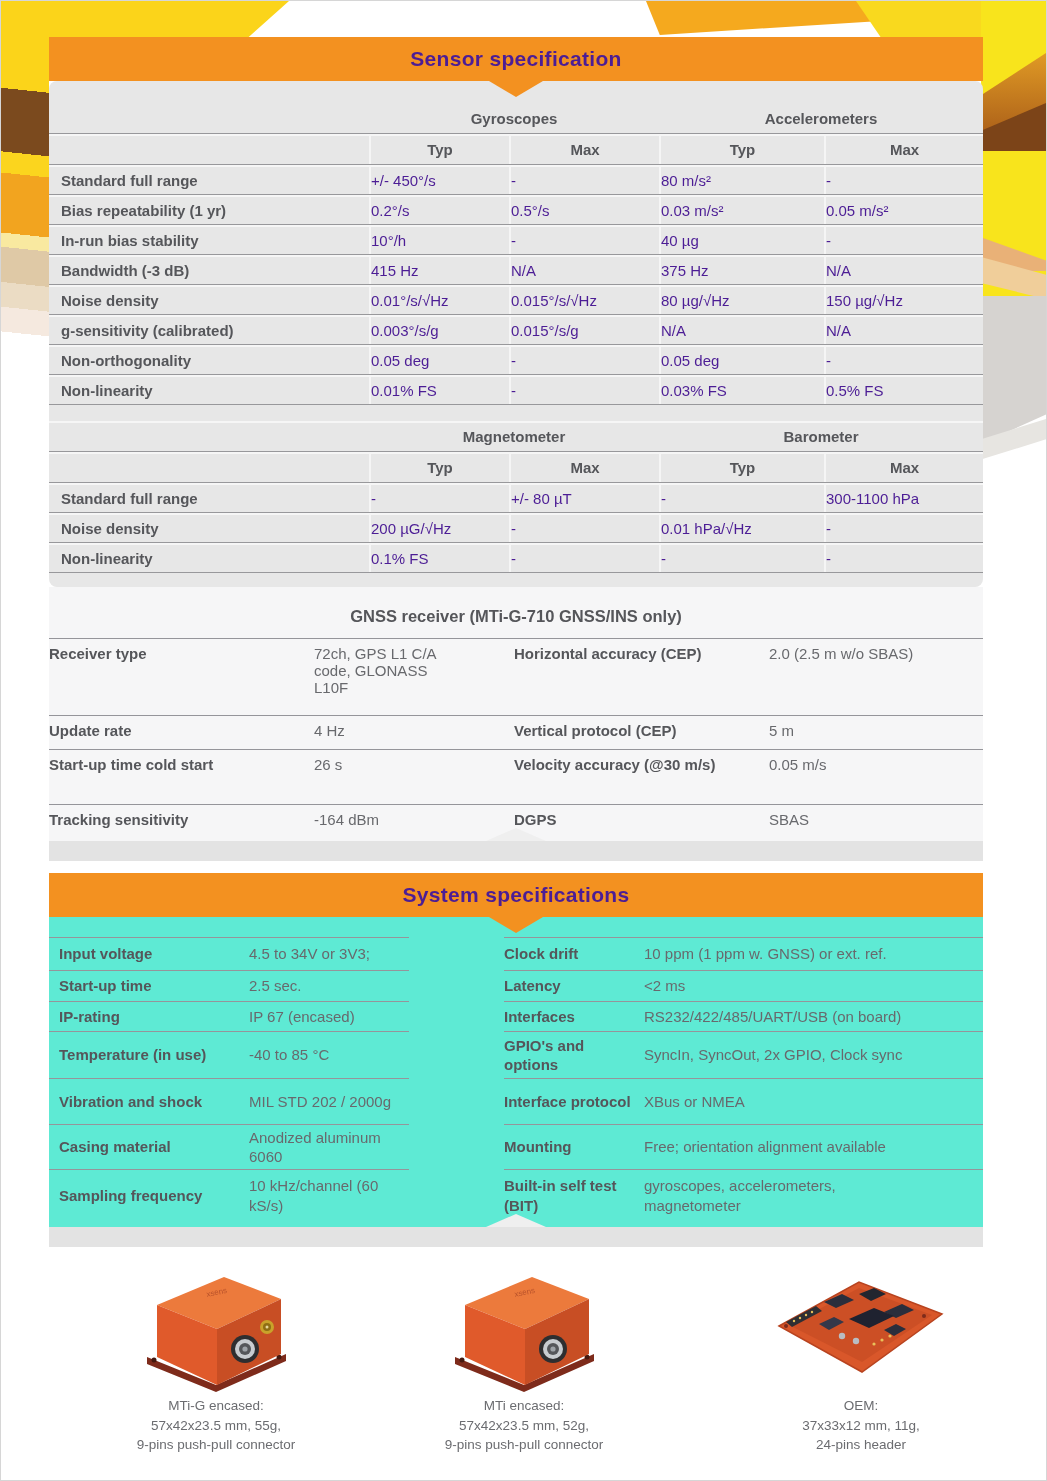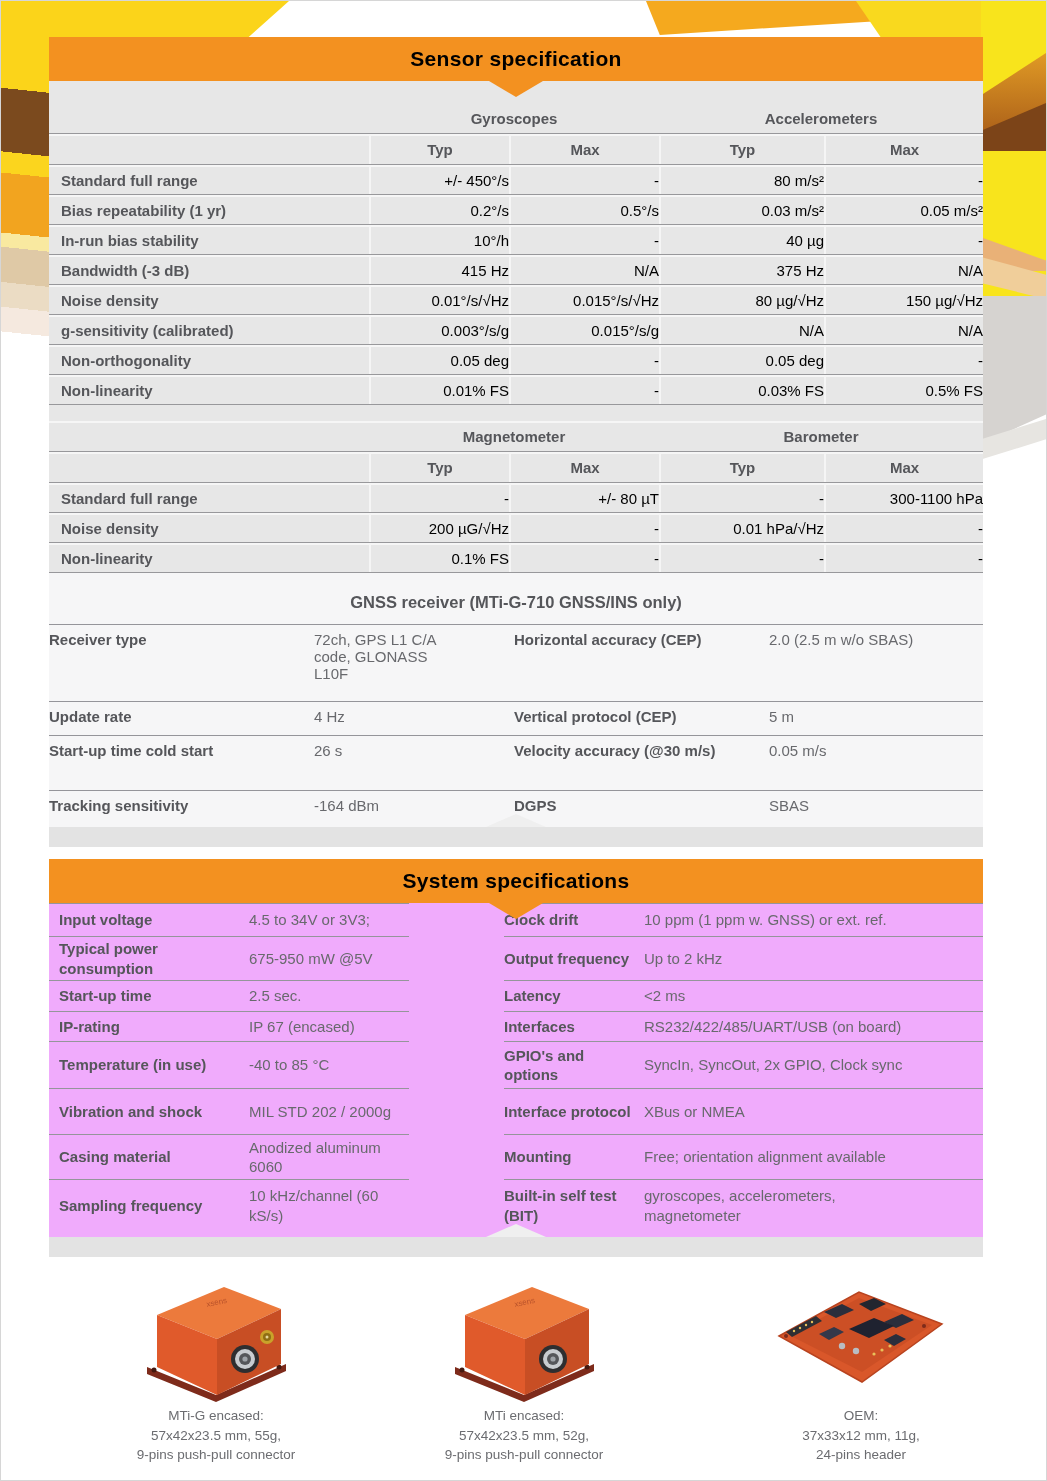--- a/index.html
+++ b/index.html
@@ -31,38 +31,38 @@
      clip-path:polygon(0 0,100% 42%,100% 100%,0 62%);}
   #deco-right-strip .gray1{position:absolute;top:295px;left:0;width:100%;height:148px;background:#D6D3D0;
      clip-path:polygon(0 0,100% 0,100% 80%,0 100%);}
   #deco-right-strip .gray2{position:absolute;top:408px;left:0;width:100%;height:55px;background:#E7E5E1;
      clip-path:polygon(0 55%,100% 18%,100% 55%,0 92%);}
 
   
   #content{position:relative;z-index:1;margin:36px 65px 0 48px;width:934px;}
 
   
-  .banner{position:relative;height:44px;background:#F39120;color:#000000;
+  .banner{position:relative;height:44px;background:#F39120;color:#4c1d95;
      display:flex;align-items:center;justify-content:center;
      font-size:21px;font-weight:bold;letter-spacing:.3px;}
   .banner .pointer{position:absolute;top:100%;left:50%;transform:translateX(-50%);
      width:0;height:0;border-left:27px solid transparent;border-right:27px solid transparent;
      border-top:16px solid #F39120;z-index:2;}
 
   
-  #sensor-section{background:#E7E7E7;padding-top:24px;}
+  #sensor-section{background:#E7E7E7;padding-top:24px;padding-bottom:14px;border-radius:8px;}
   .tr{display:grid;grid-template-columns:320px 140px 150px 165px 159px;
       border-top:2px solid #f6f6f6;border-bottom:1px solid #98989b;}
   .tr.first{border-top:none;}
   .tr>div{height:27px;line-height:27px;font-size:15px;overflow:hidden;}
   .tr.hdr>div{height:28px;line-height:28px;}
   .grp{grid-column:2/4;text-align:center;font-weight:bold;color:#55565A;font-size:16px;}
   .grp2{grid-column:4/6;text-align:center;font-weight:bold;color:#55565A;font-size:16px;}
   .lbl{padding-left:12px;font-weight:bold;color:#55565A;text-align:left;}
-  .v{text-align:right;color:#000000;border-left:2px solid rgba(250,250,250,.75);}
+  .v{text-align:left;color:#4c1d95;border-left:2px solid rgba(250,250,250,.75);}
   .vh{text-align:center;color:#55565A;font-weight:bold;border-left:2px solid rgba(250,250,250,.75);}
   .mag-gap{height:16px;}
 
   
   #gnss-section{background:#F6F6F7;padding-top:10px;}
   .gnss-title{padding:10px 0 12px;text-align:center;font-weight:bold;color:#55565A;font-size:16.5px;}
   .gtr{display:grid;grid-template-columns:265px 200px 255px 214px;border-top:1px solid #95959A;}
   .gtr>div{display:flex;align-items:flex-start;font-size:15px;padding:6px 0;}
   .g-lbl{padding-left:12px;font-weight:bold;color:#55565A;}
   .g-val{color:#68696D;}
@@ -72,21 +72,21 @@
   .gtr.r1{min-height:76px;} .gtr.r2{min-height:33px;} .gtr.r3{min-height:54px;} .gtr.r4{min-height:36px;}
 
   
   .notch-band{position:relative;height:20px;background:#E3E3E3;}
   .notch-band .peak{position:absolute;bottom:100%;left:50%;transform:translateX(-50%);
      width:0;height:0;border-left:30px solid transparent;border-right:30px solid transparent;
      border-bottom:13px solid #EFEFEF;}
   .white-gap{height:12px;background:#fff;}
 
   
-  #system-section{background:#f0abfc;padding-bottom:6px;}
+  #system-section{background:#5eead4;padding-top:20px;padding-bottom:6px;}
   .str{display:grid;grid-template-columns:200px 160px 95px 140px 339px;}
   .str>div{display:flex;align-items:center;font-size:15px;}
   .sys-c{border-top:1px solid #95959A;}
   .sys-gap{border-top:none;}
   .s-lbl{padding-left:10px;font-weight:bold;color:#55565A;line-height:1.3;}
   .s-val{color:#68696D;line-height:1.3;}
   .s-val .mw{max-width:275px;display:block;}
   .s-lblr{font-weight:bold;color:#55565A;line-height:1.3;}
   .s-lblr span{max-width:138px;display:block;}
   .str.h1{min-height:33px;} .str.h2{min-height:44px;} .str.h3{min-height:31px;} .str.h4{min-height:30px;}
@@ -290,31 +290,20 @@
     <div id="system-section">
       <div class="str h1">
         <div class="sys-c s-lbl">Input voltage</div>
         <div class="sys-c s-val">4.5 to 34V or 3V3;</div>
         <div class="sys-gap"></div>
         <div class="sys-c s-lblr">
             <span>Clock drift</span>
           </div>
         <div class="sys-c s-val">
             <span class="mw">10 ppm (1 ppm w. GNSS) or ext. ref.</span>
-          </div>
-      </div>
-      <div class="str h2">
-        <div class="sys-c s-lbl">Typical power consumption</div>
-        <div class="sys-c s-val">675-950 mW @5V</div>
-        <div class="sys-gap"></div>
-        <div class="sys-c s-lblr">
-            <span>Output frequency</span>
-          </div>
-        <div class="sys-c s-val">
-            <span class="mw">Up to 2 kHz</span>
           </div>
       </div>
       <div class="str h3">
         <div class="sys-c s-lbl">Start-up time</div>
         <div class="sys-c s-val">2.5 sec.</div>
         <div class="sys-gap"></div>
         <div class="sys-c s-lblr">
             <span>Latency</span>
           </div>
         <div class="sys-c s-val">

